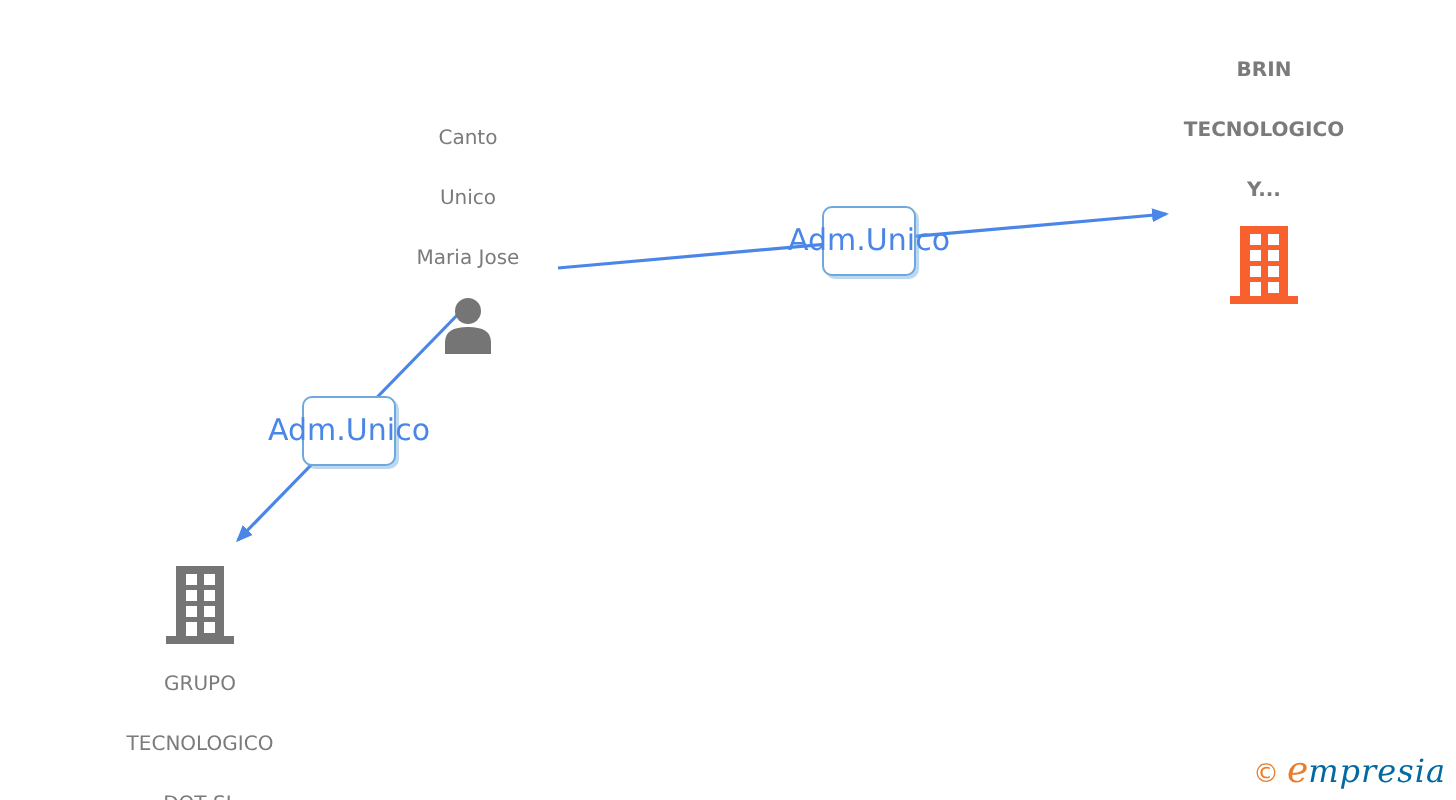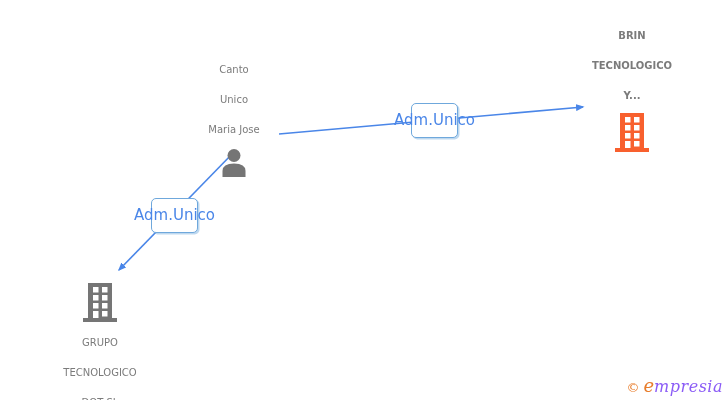--- a/index.html
+++ b/index.html
@@ -64,21 +64,21 @@
   }
   #brand .copy {
     color: #e87d2c;
     font-size: 13px;
   }
   #brand .word {
     font-family: "DejaVu Serif", "Liberation Serif", serif;
     font-style: italic;
   }
   #brand .e-init { color: #e87d2c; font-size: 18px; }
-  #brand .rest { color: #8b5cf6; letter-spacing: 0.5px; }
+  #brand .rest { color: #0369a1; letter-spacing: 0.5px; }
 </style>
 </head>
 <body>
 
 <div id="canvas">
 
   <svg id="edges">
     <defs>
       <marker id="arrow" markerWidth="9" markerHeight="7" refX="7" refY="3.5" orient="auto" markerUnits="userSpaceOnUse">
         <path d="M0,0 L8.5,3.5 L0,7 Z" fill="#4a86e8"></path>

